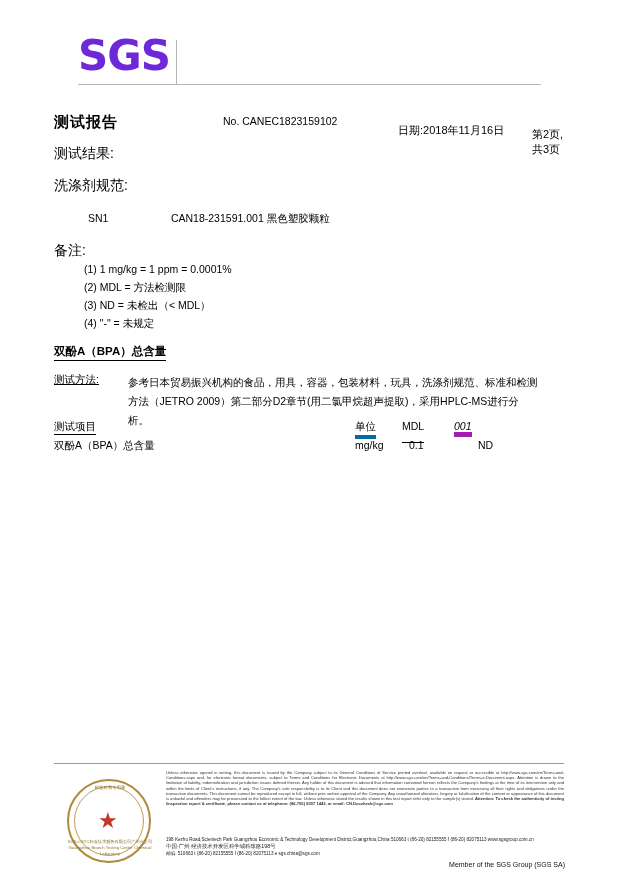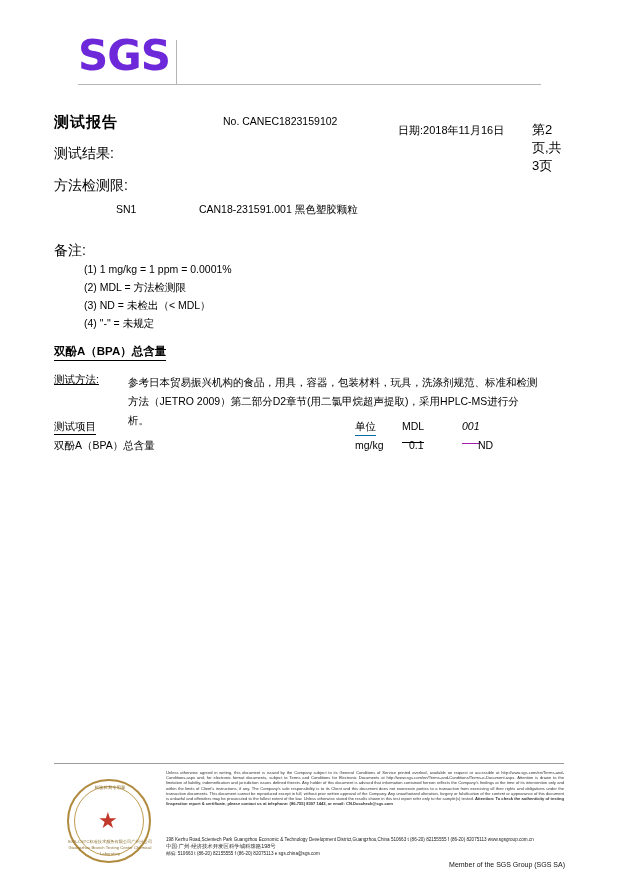--- a/index.html
+++ b/index.html
@@ -77,22 +77,22 @@
   }
   .date-line {
     position: absolute;
     left: 344px;
     top: 10px;
     font-size: 11px;
   }
   .page-no {
     position: absolute;
     left: 478px;
-    top: 8px;
-    font-size: 13px;
+    top: 14px;
+    font-size: 11px;
   }
 
   
   .lbl {
     position: absolute;
     font-size: 14px;
     line-height: 15px;
   }
   .results-label { left: 54px; top: 146px; }
   .sample-desc-label { left: 54px; top: 178px; }
@@ -106,24 +106,23 @@
     font-weight: bold;
   }
   .tbl-head span, .tbl-row span { display: inline-block; }
   .c1 { width: 80px; }
   .c2 { width: 93px; }
   .c3 { width: 200px; }
 
   .tbl-row {
     position: absolute;
     left: 84px;
-    top: 203px;
+    top: 212px;
     width: 420px;
     font-size: 10.5px;
-    margin-left: 28px;
   }
   .tbl-row .c1 { text-align: left; padding-left: 4px; }
 
   .notes-label { left: 54px; top: 243px; }
   .note {
     position: absolute;
     left: 84px;
     font-size: 10.5px;
   }
   .note1 { top: 263px; }
@@ -168,36 +167,35 @@
   }
   .res-head .h-item {
     position: absolute;
     left: 0;
     border-bottom: 1px solid #000;
     padding-bottom: 0;
   }
   .res-head .h-unit {
     position: absolute;
     left: 301px;
-    border-bottom: 1px solid #0369a1;
+    border-bottom: 4px solid #0369a1;
     padding-bottom: 1px;
   }
   .res-head .h-mdl {
     position: absolute;
     left: 348px;
     border-bottom: 1px solid #000;
     padding-bottom: 10px;
   }
   .res-head .h-001 {
     position: absolute;
     left: 400px;
-    border-bottom: 1px solid #a21caf;
-    padding-bottom: 11px;
+    border-bottom: 5px solid #a21caf;
+    padding-bottom: 0;
     font-style: italic;
-    margin-left: 8px;
   }
 
   .res-row {
     position: absolute;
     left: 54px;
     top: 439px;
     width: 470px;
     font-size: 10.5px;
   }
   .res-row .r-item { position: absolute; left: 0; }
@@ -309,21 +307,21 @@
   <div class="logo-rule"></div>
 
   <div class="title-row">
     <div class="doc-title">测试报告</div>
     <div class="report-no">No. CANEC1823159102</div>
     <div class="date-line">日期:2018年11月16日</div>
     <div class="page-no">第2页,共3页</div>
   </div>
 
   <div class="lbl results-label">测试结果:</div>
-  <div class="lbl sample-desc-label">方法检测限:</div>
+  <div class="lbl sample-desc-label">洗涤剂规范:</div>
 
   <div class="tbl-row">
     <span class="c1">SN1</span>
     <span class="c2">CAN18-231591.001</span>
     <span class="c3">黑色塑胶颗粒</span>
   </div>
 
   <div class="lbl notes-label">备注:</div>
   <div class="note note1">(1) 1 mg/kg = 1 ppm = 0.0001%</div>
   <div class="note note2">(2) MDL = 方法检测限</div>

